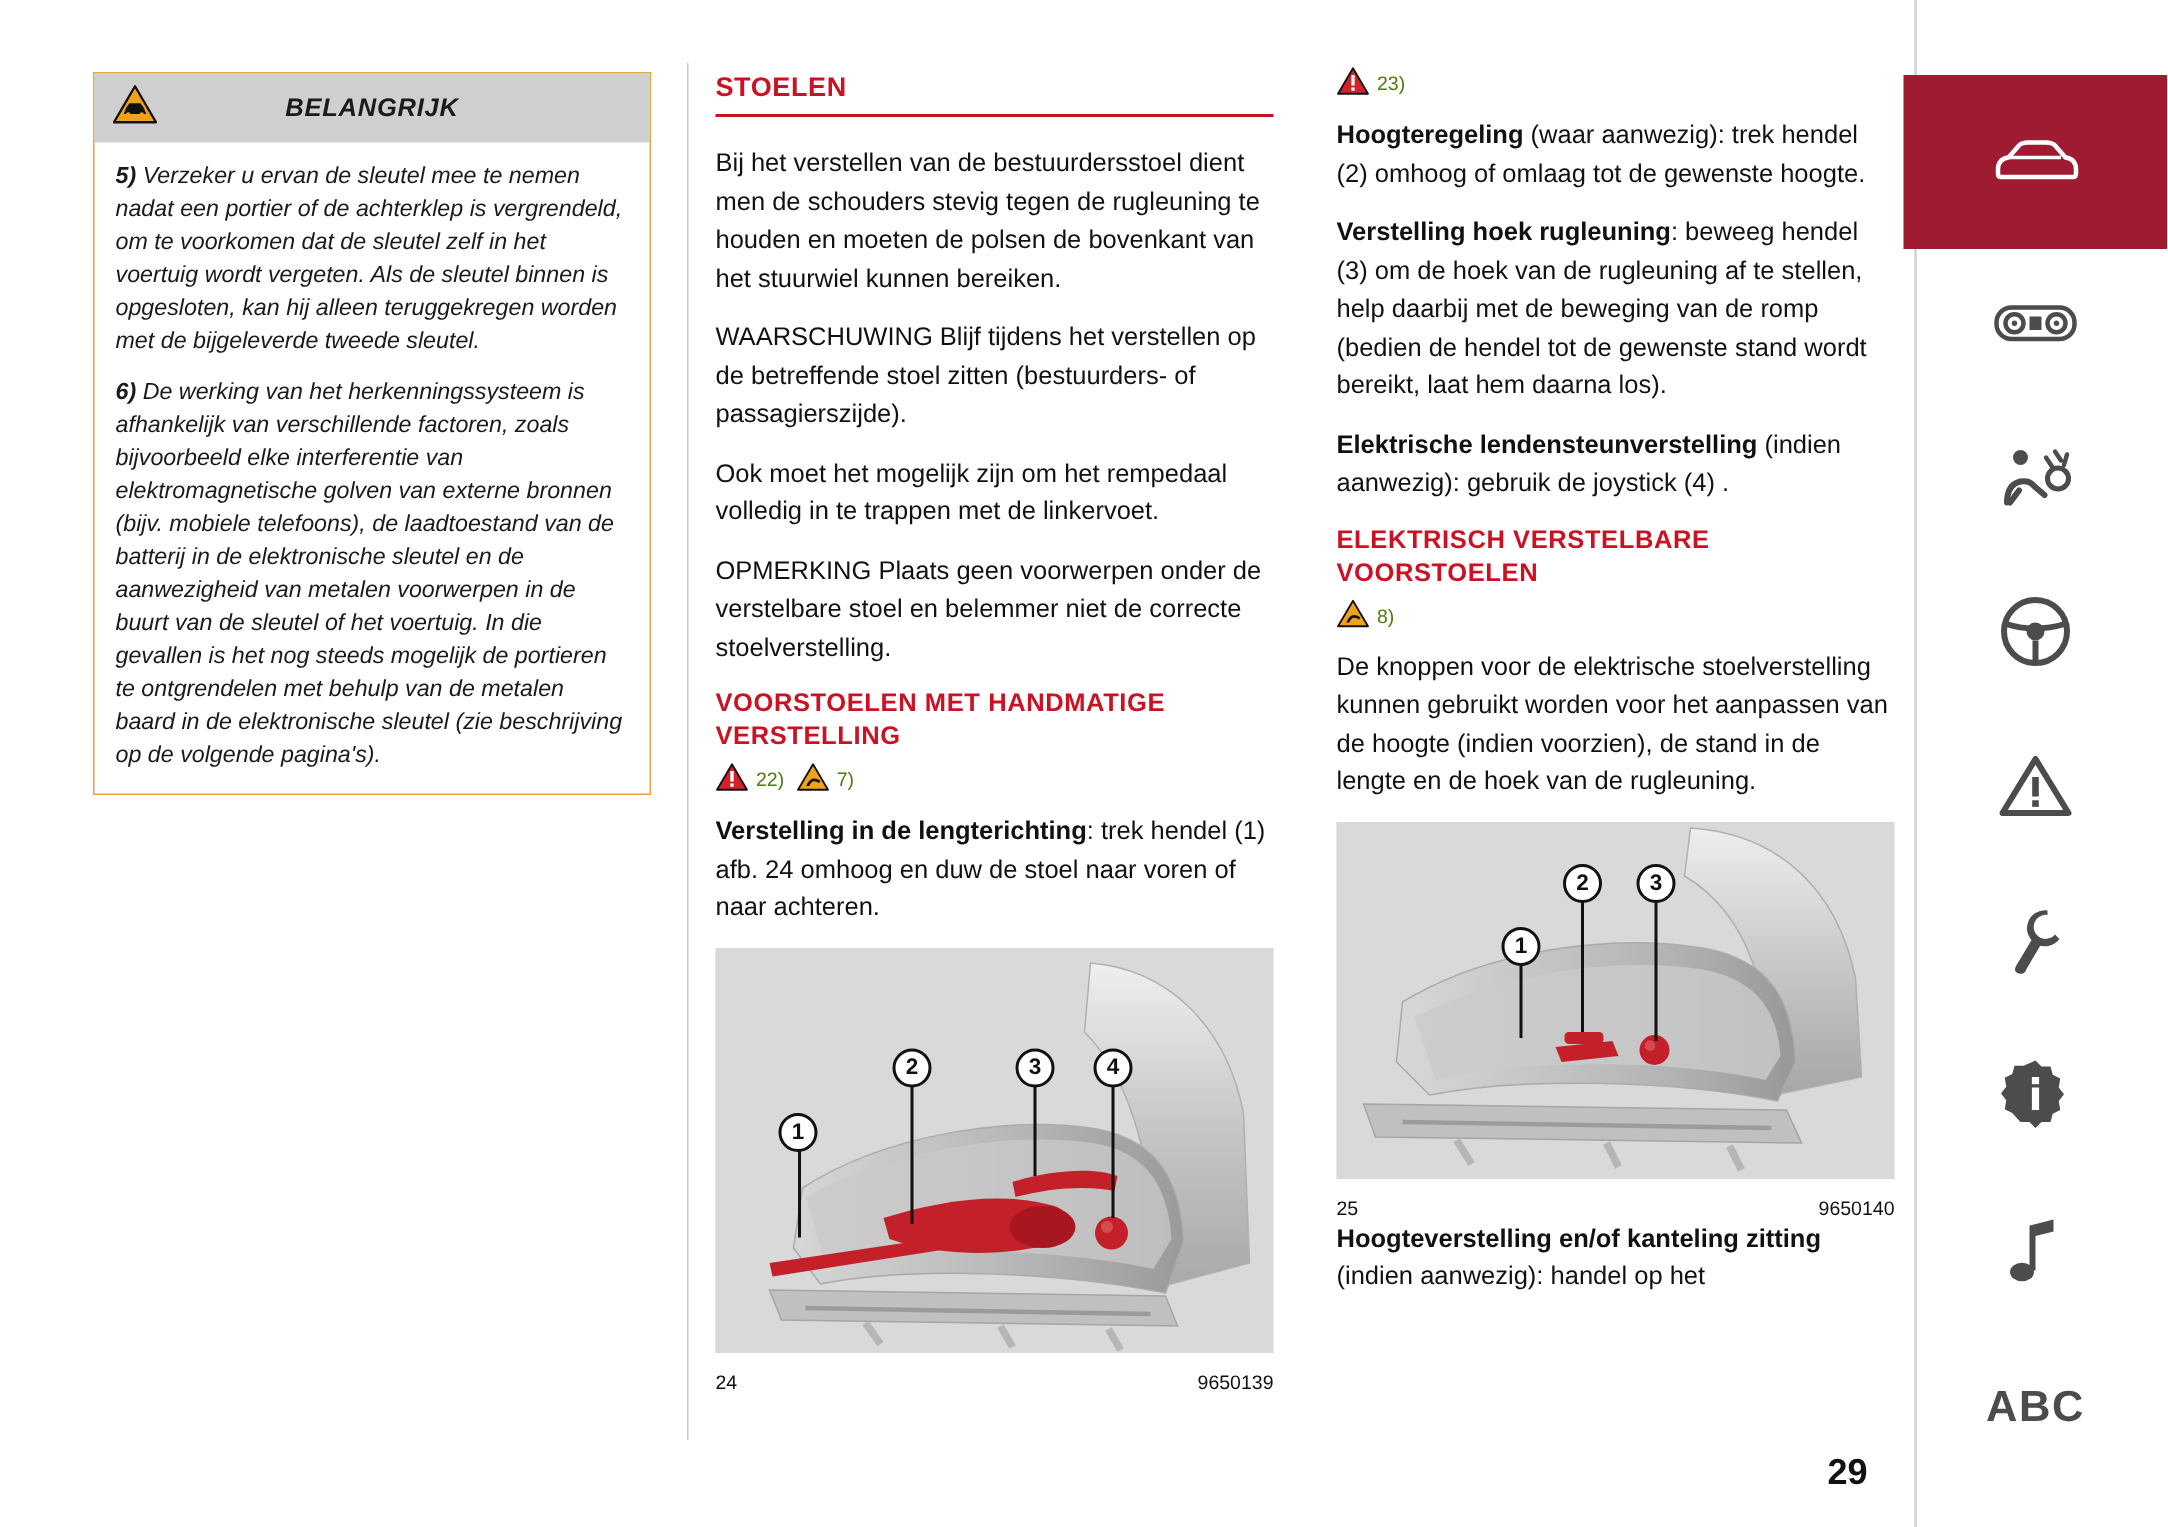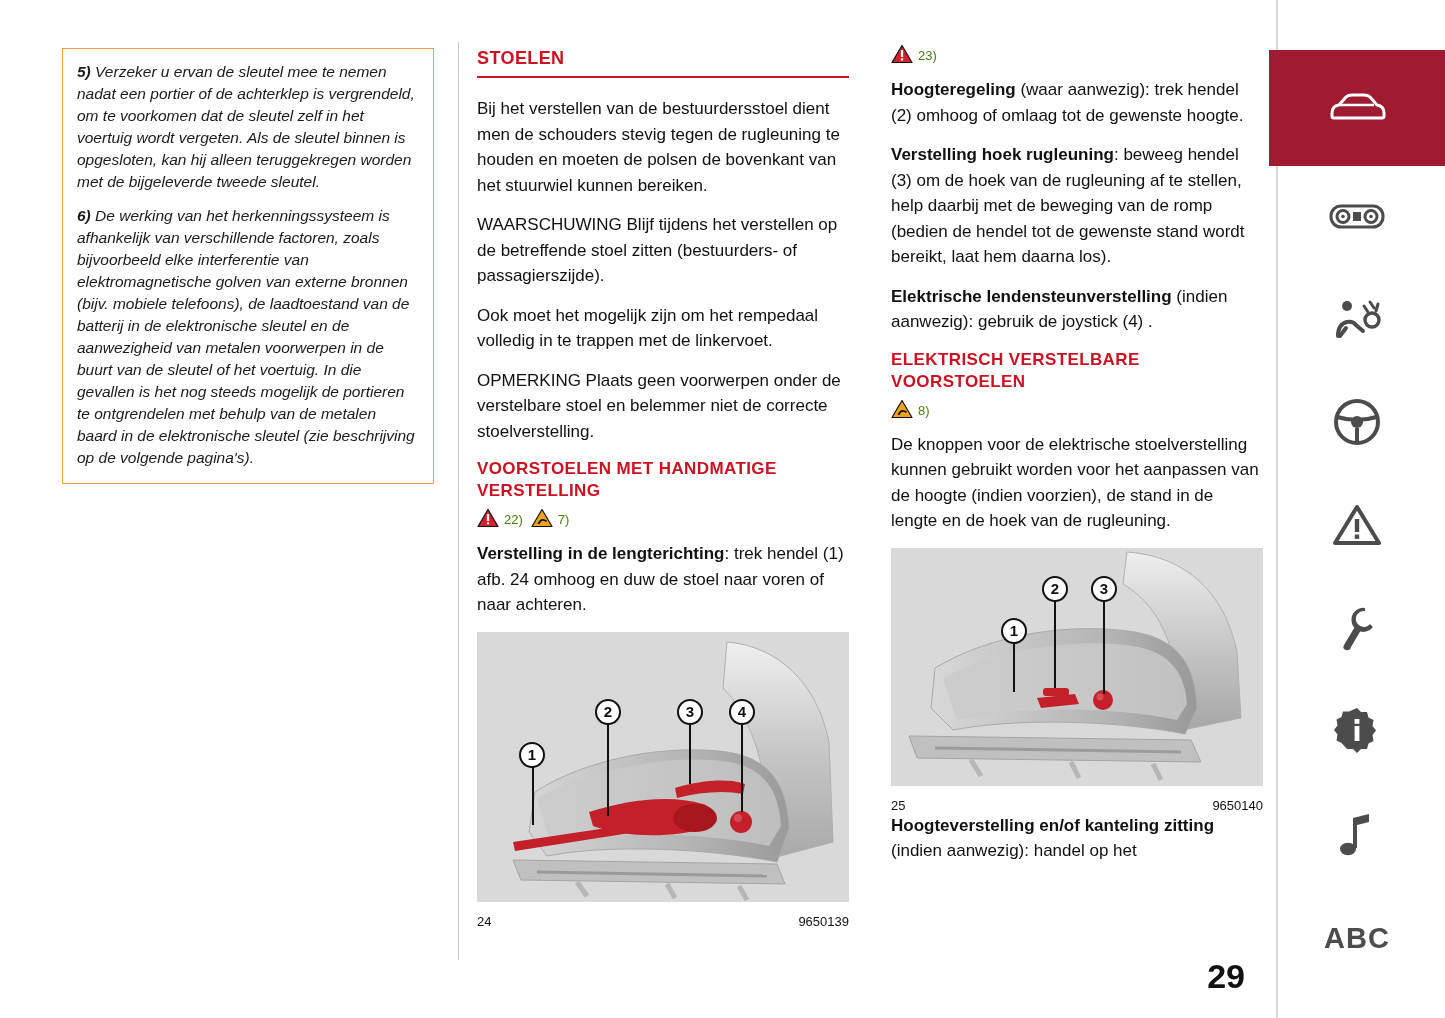--- a/index.html
+++ b/index.html
@@ -185,32 +185,43 @@
     align-items: center;
     gap: 5px;
     font-size: 13px;
     color: #4d7c0f;
     justify-content: flex-end;
   }
 
   .page-num {
     position: absolute;
     right: 200px; bottom: 22px;
-    font-size: 34px;
+    font-size: 24px;
     font-weight: bold;
     color: #111;
   }
 </style>
 </head>
 <body>
 
 <div class="page">
 
   <div class="col col-1">
     <div class="important-box">
+      <div class="important-head">
+        <span class="warn-tri">
+          <svg width="30" height="28" viewBox="0 0 30 28">
+            <path d="M15 2 L29 26 L1 26 Z" fill="#f0a319" stroke="#111" stroke-width="1.6" stroke-linejoin="round"></path>
+            <path d="M7.5 20.5 h15 l-1.6-4.2 -2.2-3 h-7.4 l-2.2 3 z" fill="#111"></path>
+            <circle cx="10.5" cy="20.8" r="1.5" fill="#f0a319"></circle>
+            <circle cx="19.5" cy="20.8" r="1.5" fill="#f0a319"></circle>
+          </svg>
+        </span>
+        <span class="title">BELANGRIJK</span>
+      </div>
       <div class="important-body">
         <p><b>5)</b><span> Verzeker u ervan de sleutel mee te nemen nadat een portier of de achterklep is vergrendeld, om te voorkomen dat de sleutel zelf in het voertuig wordt vergeten. Als de sleutel binnen is opgesloten, kan hij alleen teruggekregen worden met de bijgeleverde tweede sleutel.</span></p>
         <p><b>6)</b><span> De werking van het herkenningssysteem is afhankelijk van verschillende factoren, zoals bijvoorbeeld elke interferentie van elektromagnetische golven van externe bronnen (bijv. mobiele telefoons), de laadtoestand van de batterij in de elektronische sleutel en de aanwezigheid van metalen voorwerpen in de buurt van de sleutel of het voertuig. In die gevallen is het nog steeds mogelijk de portieren te ontgrendelen met behulp van de metalen baard in de elektronische sleutel (zie beschrijving op de volgende pagina's).</span></p>
       </div>
     </div>
   </div>
 
   <div class="col-divider"></div>
 
   <div class="col col-2">

